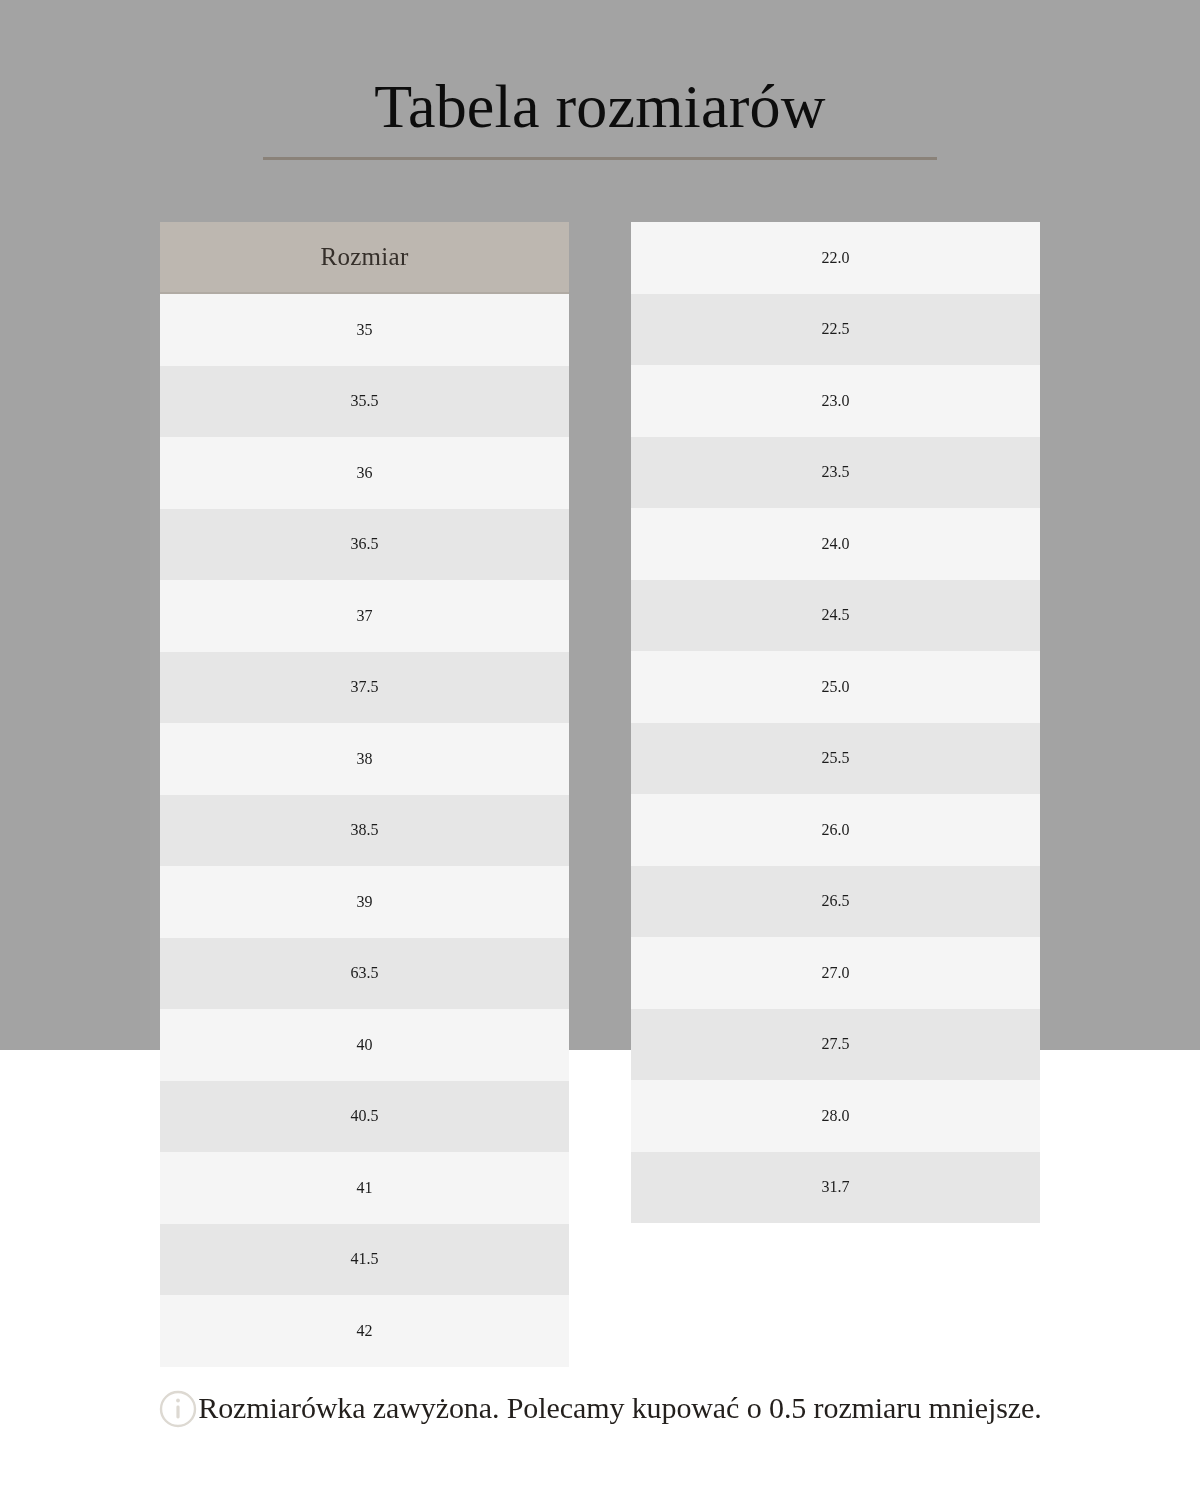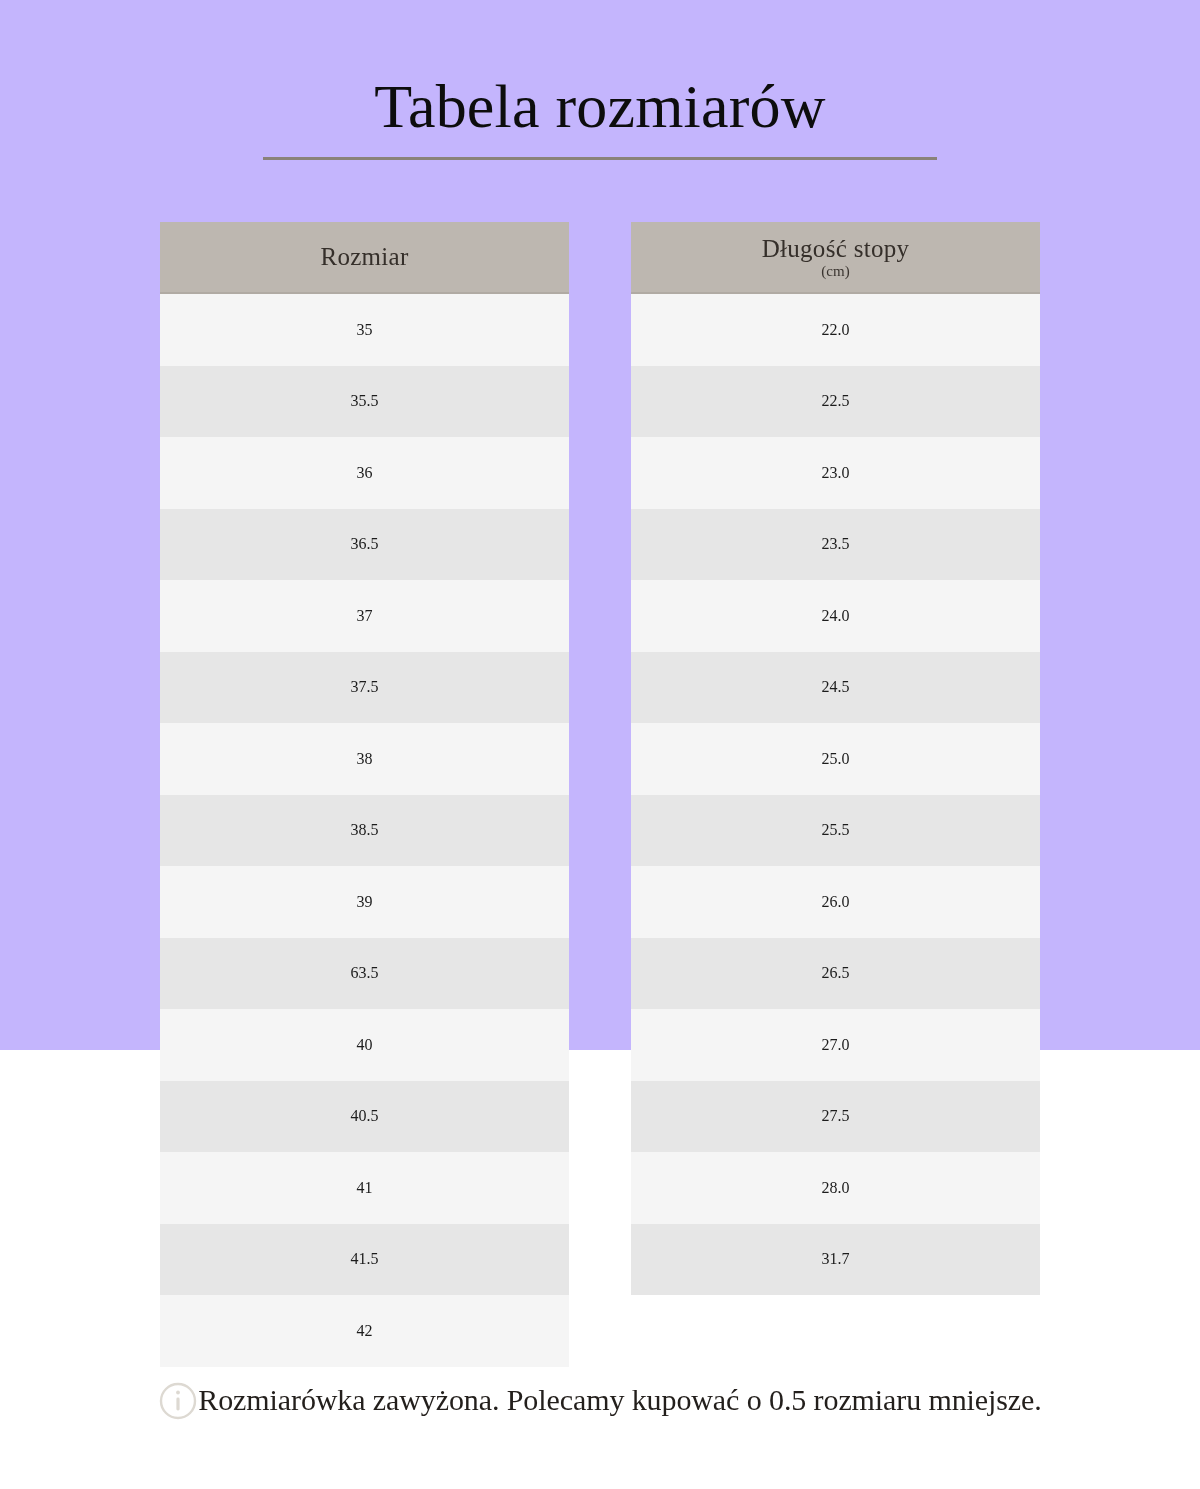--- a/index.html
+++ b/index.html
@@ -12,21 +12,21 @@
     height: 1489px;
     font-family: "Liberation Serif", serif;
     -webkit-font-smoothing: antialiased;
     overflow: hidden;
   }
 
   .page {
     position: relative;
     width: 1200px;
     height: 1050px;
-    background: #c4b5fd;
+    background: #a3a3a3;
     box-sizing: border-box;
   }
 
   
   .title-block {
     padding-top: 74px;
     text-align: center;
   }
   .page-title {
     font-family: "Liberation Serif", serif;
@@ -95,21 +95,21 @@
     font-size: 16px;
     font-weight: 400;
     color: #1c1c1c;
     box-sizing: border-box;
   }
   .cell.odd  { background: #f5f5f5; }
   .cell.even { background: #e6e6e6; }
 
   
   .footnote {
-    margin: 14px auto 0 auto;
+    margin: 22px auto 0 auto;
     width: 930px;
     display: flex;
     align-items: center;
     justify-content: center;
     text-align: center;
   }
   .info-icon {
     flex: 0 0 auto;
     width: 40px;
     height: 40px;
@@ -152,24 +152,20 @@
       <div class="cell odd">39</div>
       <div class="cell even">63.5</div>
       <div class="cell odd">40</div>
       <div class="cell even">40.5</div>
       <div class="cell odd">41</div>
       <div class="cell even">41.5</div>
       <div class="cell odd">42</div>
     </div>
 
     <div class="col">
-      <div class="col-header">
-        <span class="col-header-main">Długość stopy</span>
-        <span class="col-header-sub">(cm)</span>
-      </div>
       <div class="cell odd">22.0</div>
       <div class="cell even">22.5</div>
       <div class="cell odd">23.0</div>
       <div class="cell even">23.5</div>
       <div class="cell odd">24.0</div>
       <div class="cell even">24.5</div>
       <div class="cell odd">25.0</div>
       <div class="cell even">25.5</div>
       <div class="cell odd">26.0</div>
       <div class="cell even">26.5</div>

